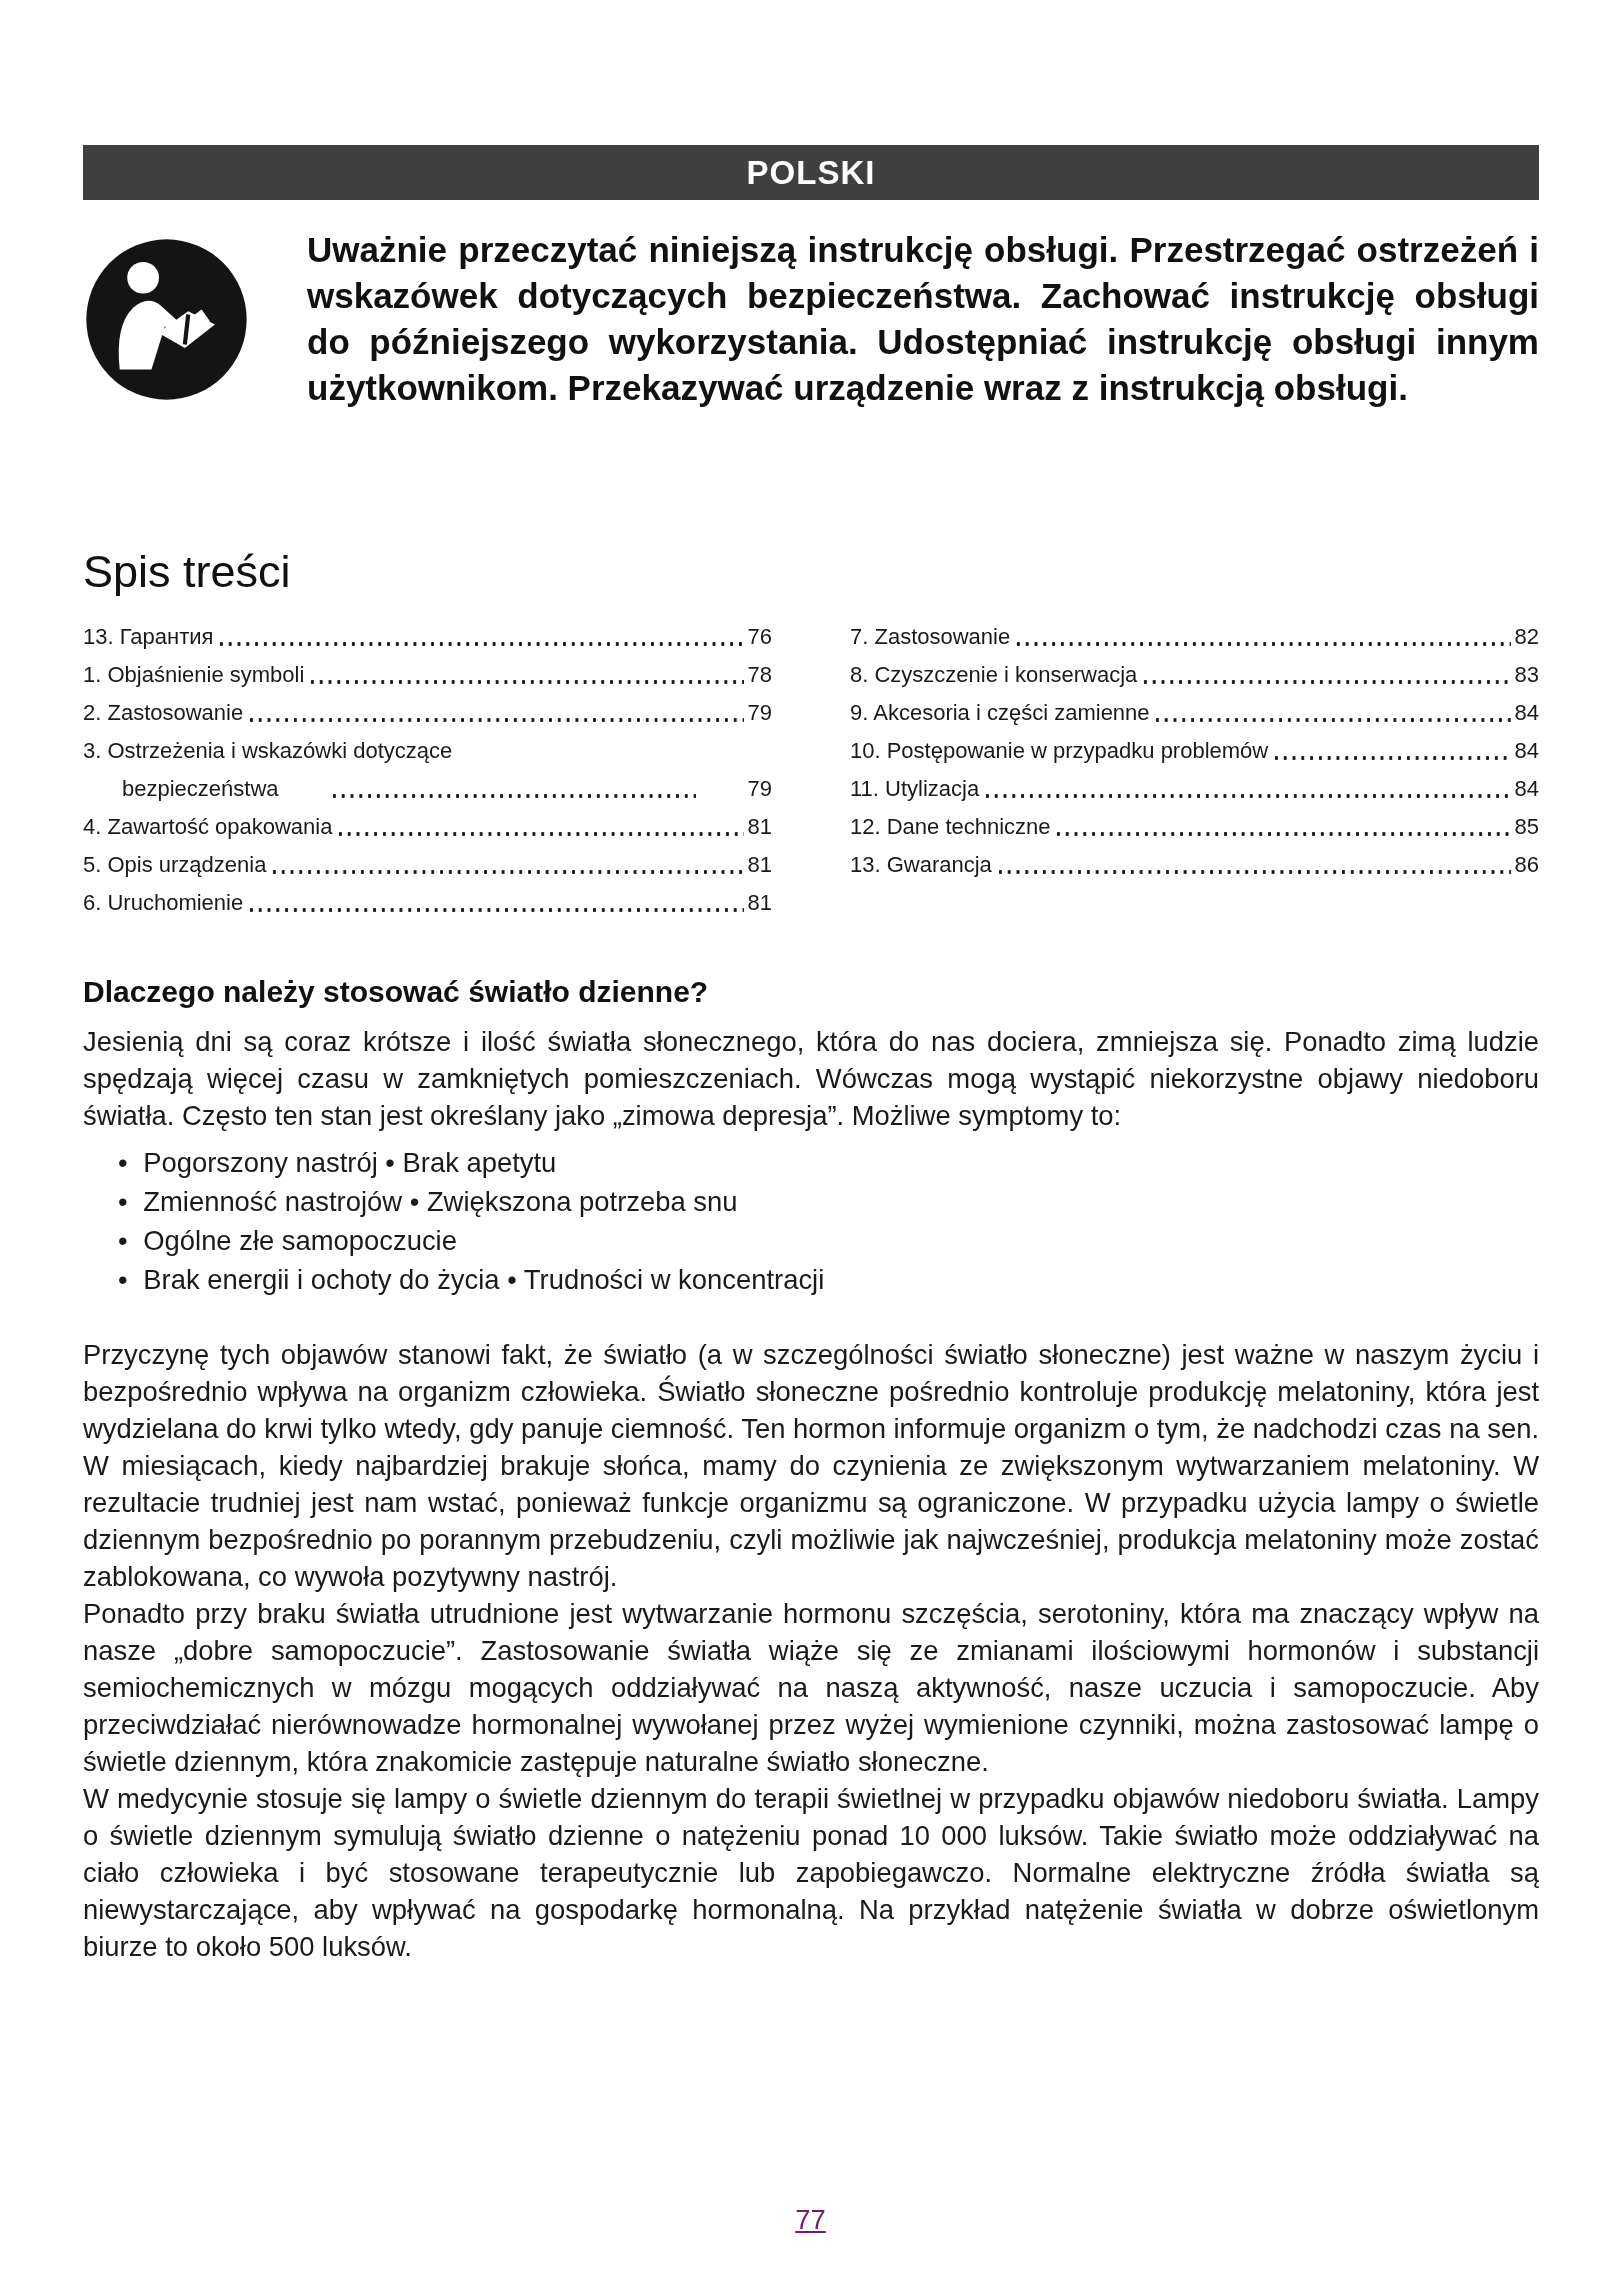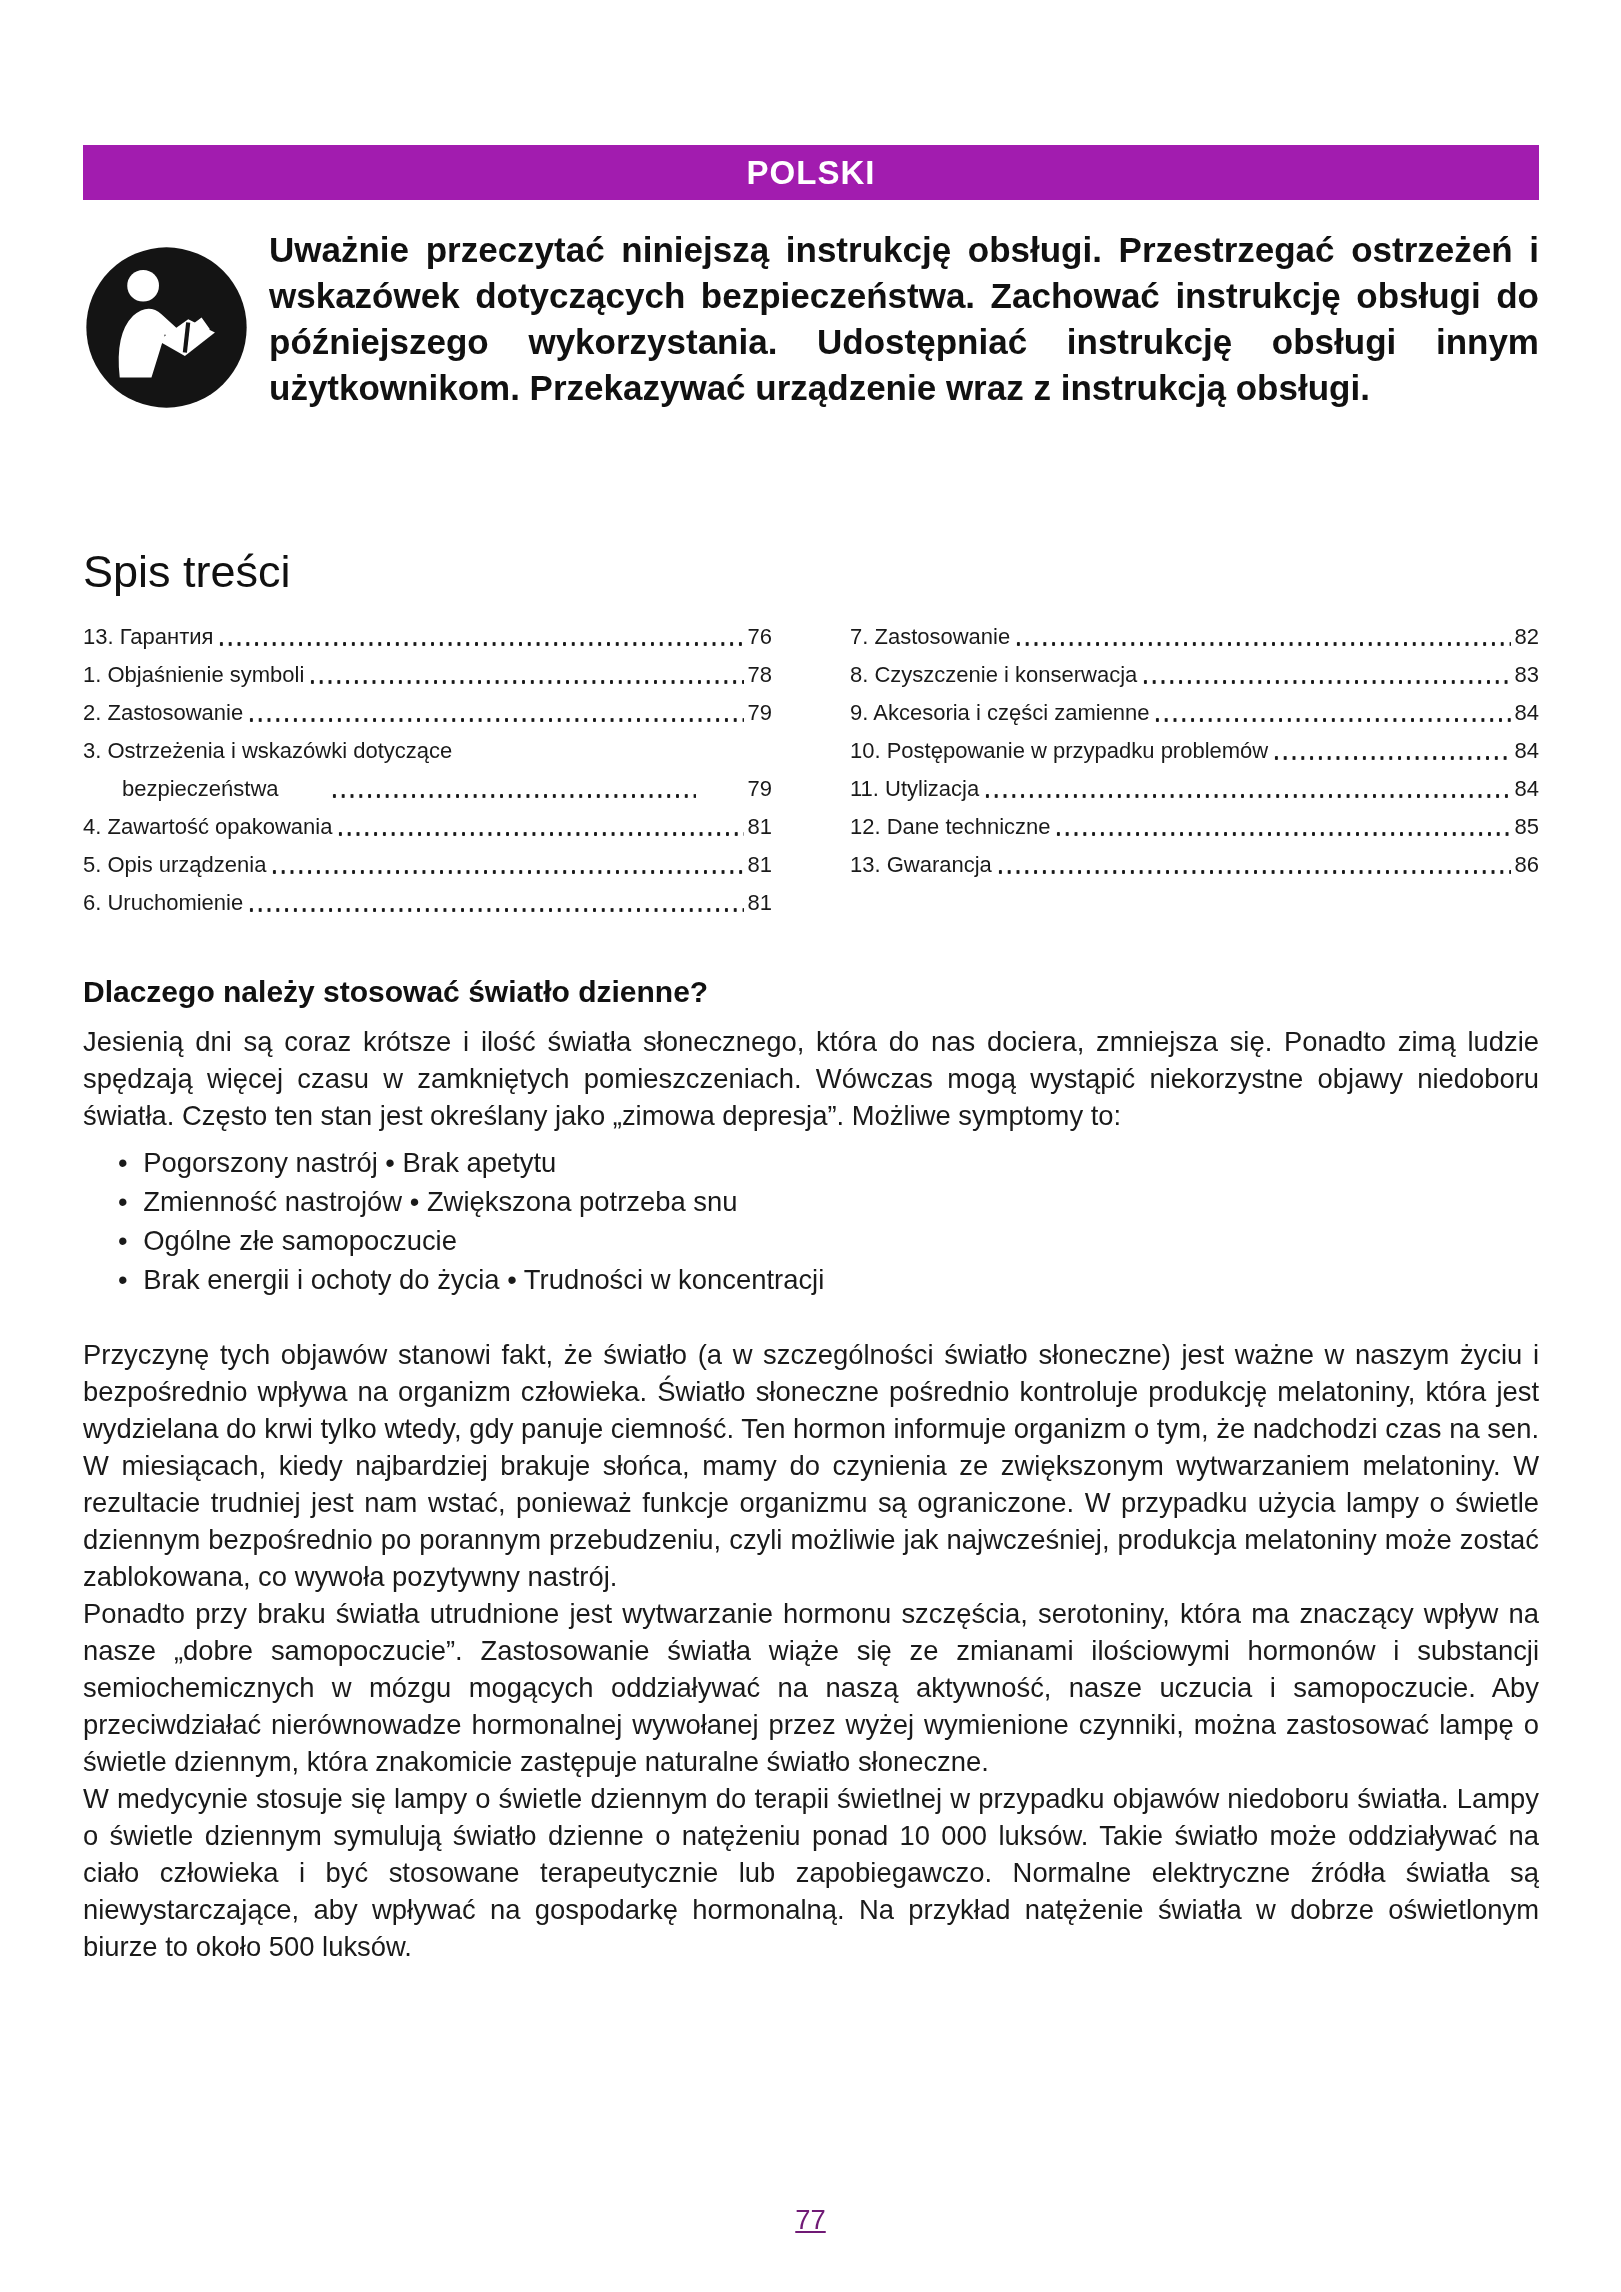--- a/index.html
+++ b/index.html
@@ -14,33 +14,33 @@
     font-family: "Liberation Sans", sans-serif;
     overflow: hidden;
   }
   .content {
     position: absolute;
     left: 83px;
     right: 82px;
     top: 145px;
   }
   .lang-bar {
-    background: #a21caf;
+    background: #404040;
     color: #ffffff;
     text-align: center;
     font-weight: bold;
     font-size: 33px;
     letter-spacing: 1px;
     height: 55px;
     line-height: 55px;
   }
   .intro-row {
     display: flex;
-    align-items: flex-end;
-    gap: 19px;
+    align-items: center;
+    gap: 57px;
     margin-top: 27.4px;
   }
   .intro-icon { flex: 0 0 167px; height: 167px; }
   .intro-icon svg { width: 167px; height: 167px; display: block; }
   .intro-text {
     flex: 1 1 auto;
     font-size: 35px;
     font-weight: bold;
     line-height: 46px;
     text-align: justify;

